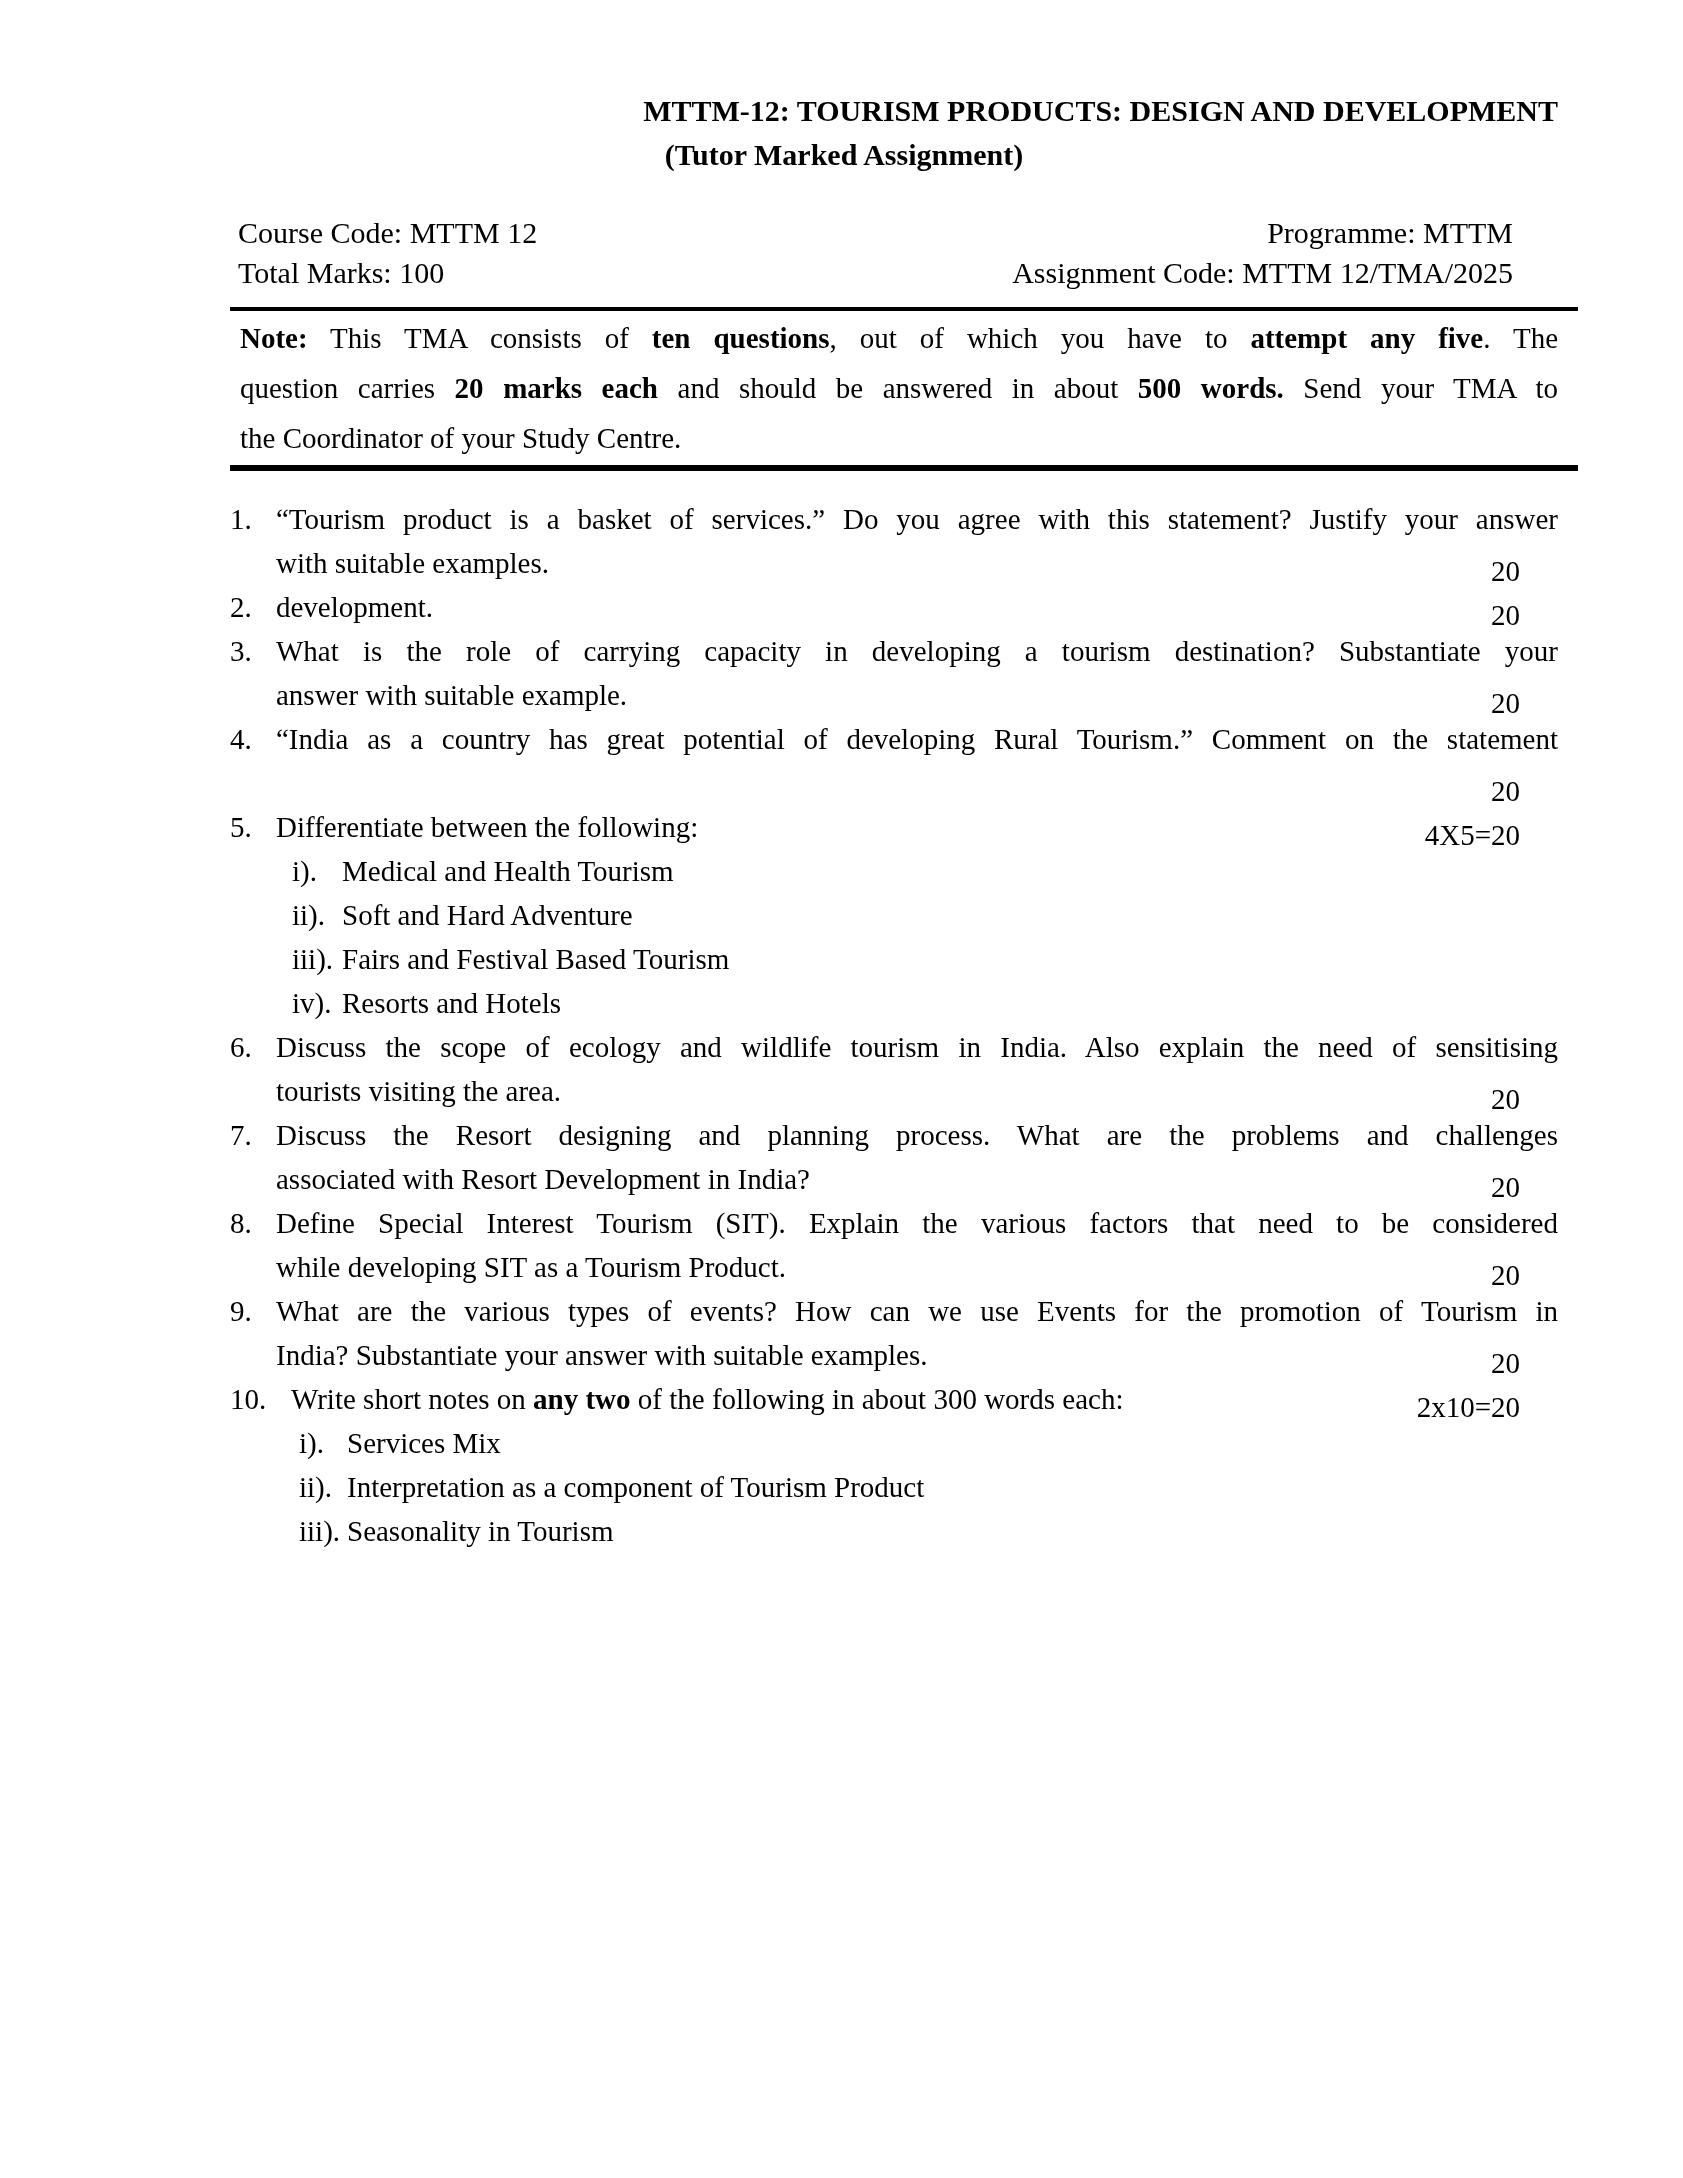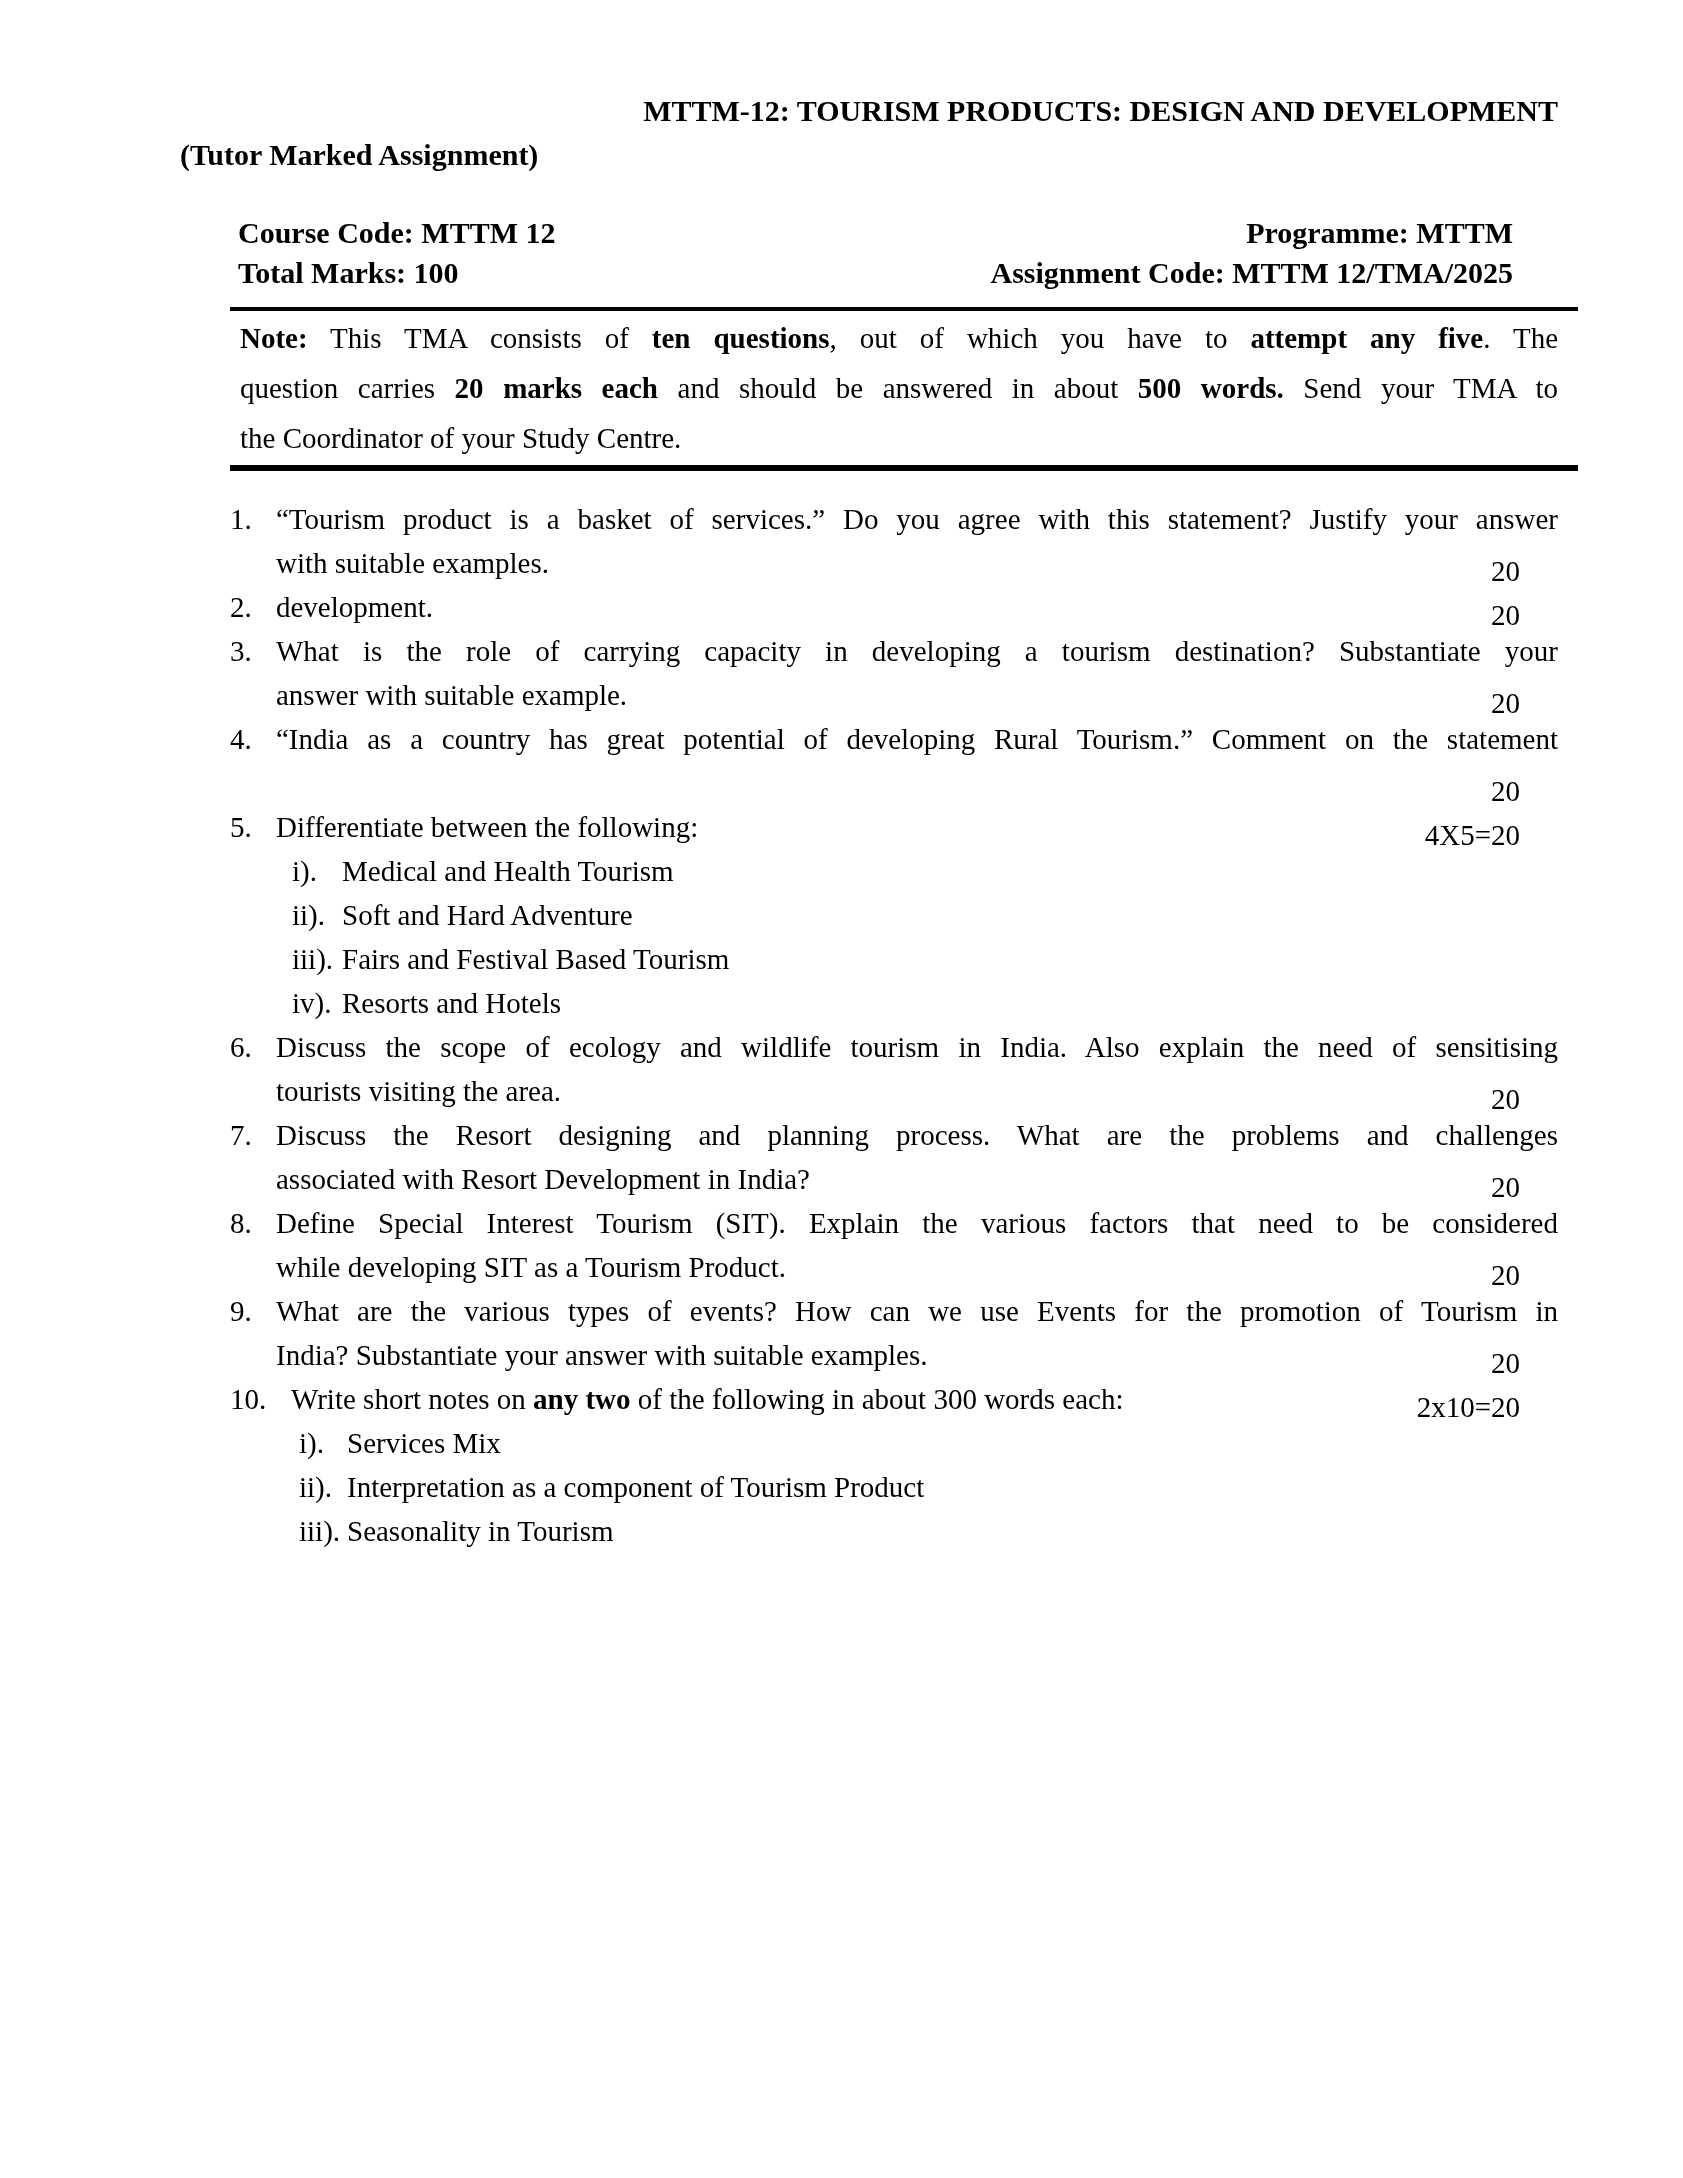--- a/index.html
+++ b/index.html
@@ -22,31 +22,31 @@
     font-size: 30px;
     font-weight: bold;
     line-height: 44px;
     text-align: right;
     white-space: nowrap;
   }
   .doc-subtitle {
     font-size: 30px;
     font-weight: bold;
     line-height: 44px;
-    text-align: left;
+    text-align: center;
     transform: translateX(-50px);
     white-space: nowrap;
   }
   
   .hdr-row {
     display: flex;
     justify-content: space-between;
     margin-top: 36px;
     font-size: 30px;
-    font-weight: bold;
+    font-weight: normal;
     line-height: 40px;
   }
   .hdr-left  { margin-left: 8px; text-align: left; }
   .hdr-right { margin-right: 45px; text-align: right; }
   
   .note-box {
     margin-top: 14px;
     width: calc(100% + 20px);
     border-top: 4px solid #000;
     border-bottom: 6px solid #000;

